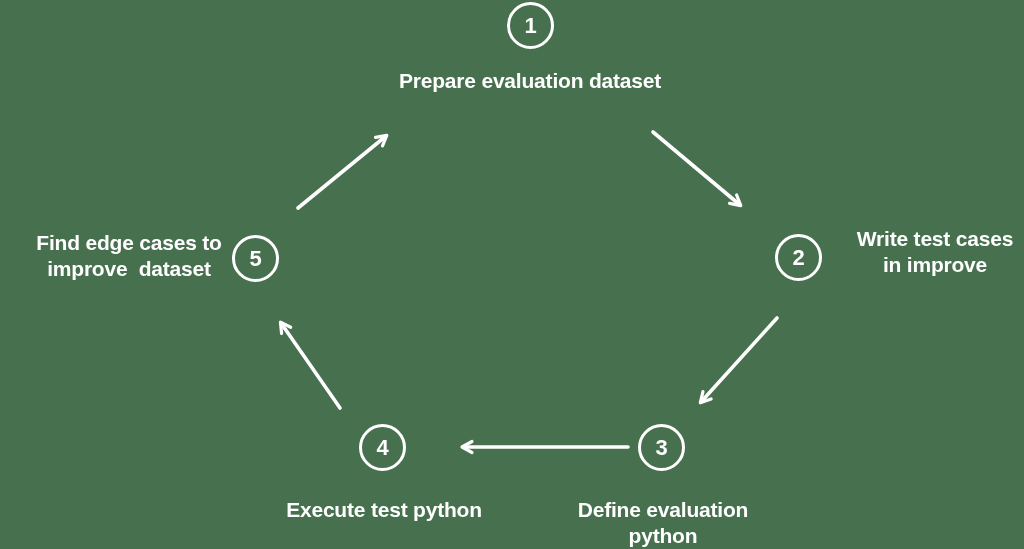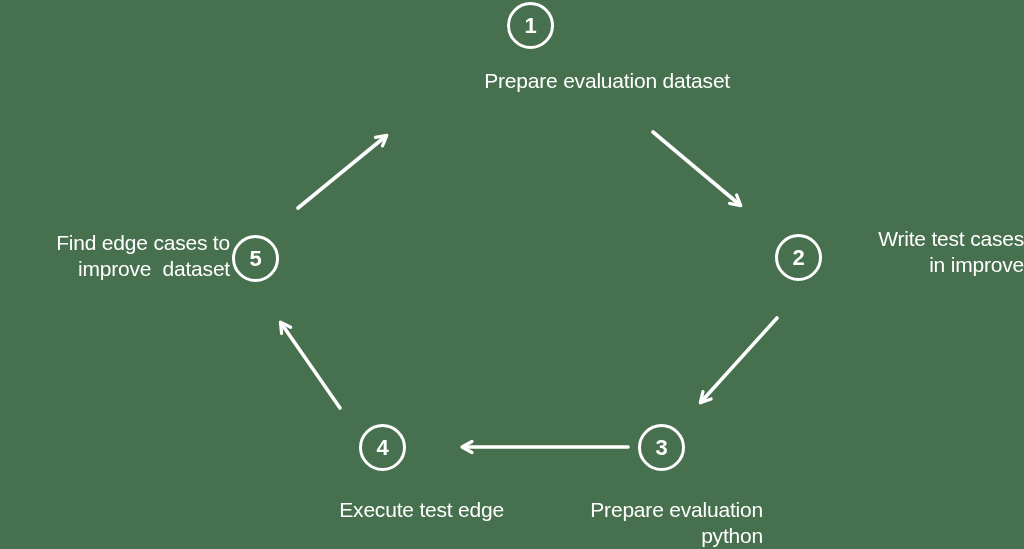--- a/index.html
+++ b/index.html
@@ -36,25 +36,25 @@
     display: flex;
     align-items: center;
     justify-content: center;
     color: #FFFFFF;
     font-weight: bold;
     font-size: 22px;
   }
   .label {
     position: absolute;
     color: #FFFFFF;
-    font-weight: normal;
+    font-weight: bold;
     font-size: 21px;
     line-height: 26px;
     letter-spacing: -0.2px;
-    text-align: right;
+    text-align: center;
   }
   .label span { display: block; white-space: pre; }
 
   .node-1 { left: 507px; top: 2px; }
   .node-2 { left: 775px; top: 234px; }
   .node-3 { left: 638px; top: 424px; }
   .node-4 { left: 359px; top: 424px; }
   .node-5 { left: 232px; top: 235px; }
 
   .label-1 { left: 330px; top: 68px;  width: 400px; }
@@ -98,24 +98,24 @@
   </div>
 
   <div class="label label-1">
     <span>Prepare evaluation dataset</span>
   </div>
   <div class="label label-2">
     <span>Write test cases</span>
     <span>in improve</span>
   </div>
   <div class="label label-3">
-    <span>Prepare evaluation</span>
+    <span>Define evaluation</span>
     <span>python</span>
   </div>
   <div class="label label-4">
-    <span>Execute test edge</span>
+    <span>Execute test python</span>
   </div>
   <div class="label label-5">
     <span>Find edge cases to</span>
     <span>improve  dataset</span>
   </div>
 
 </div>
 
 </body></html>

